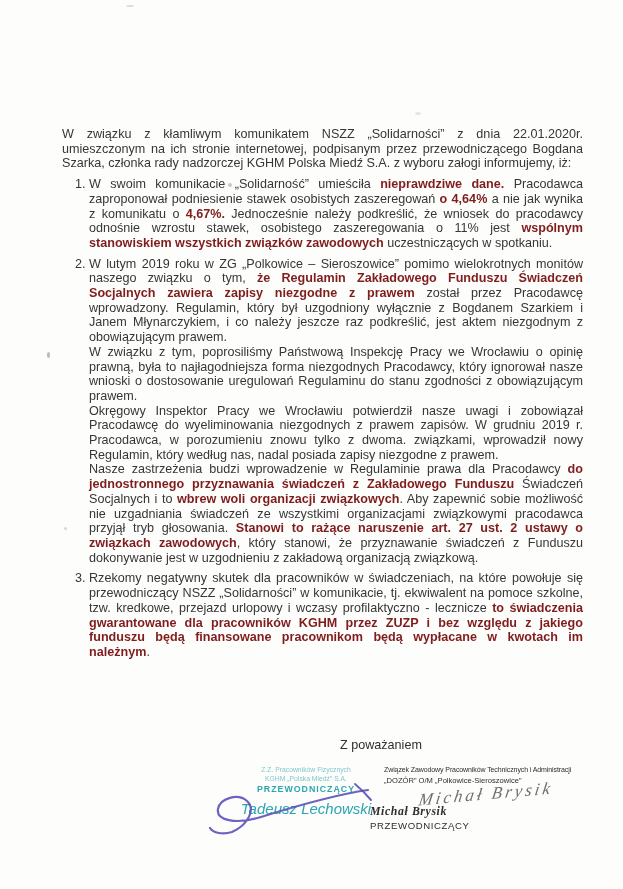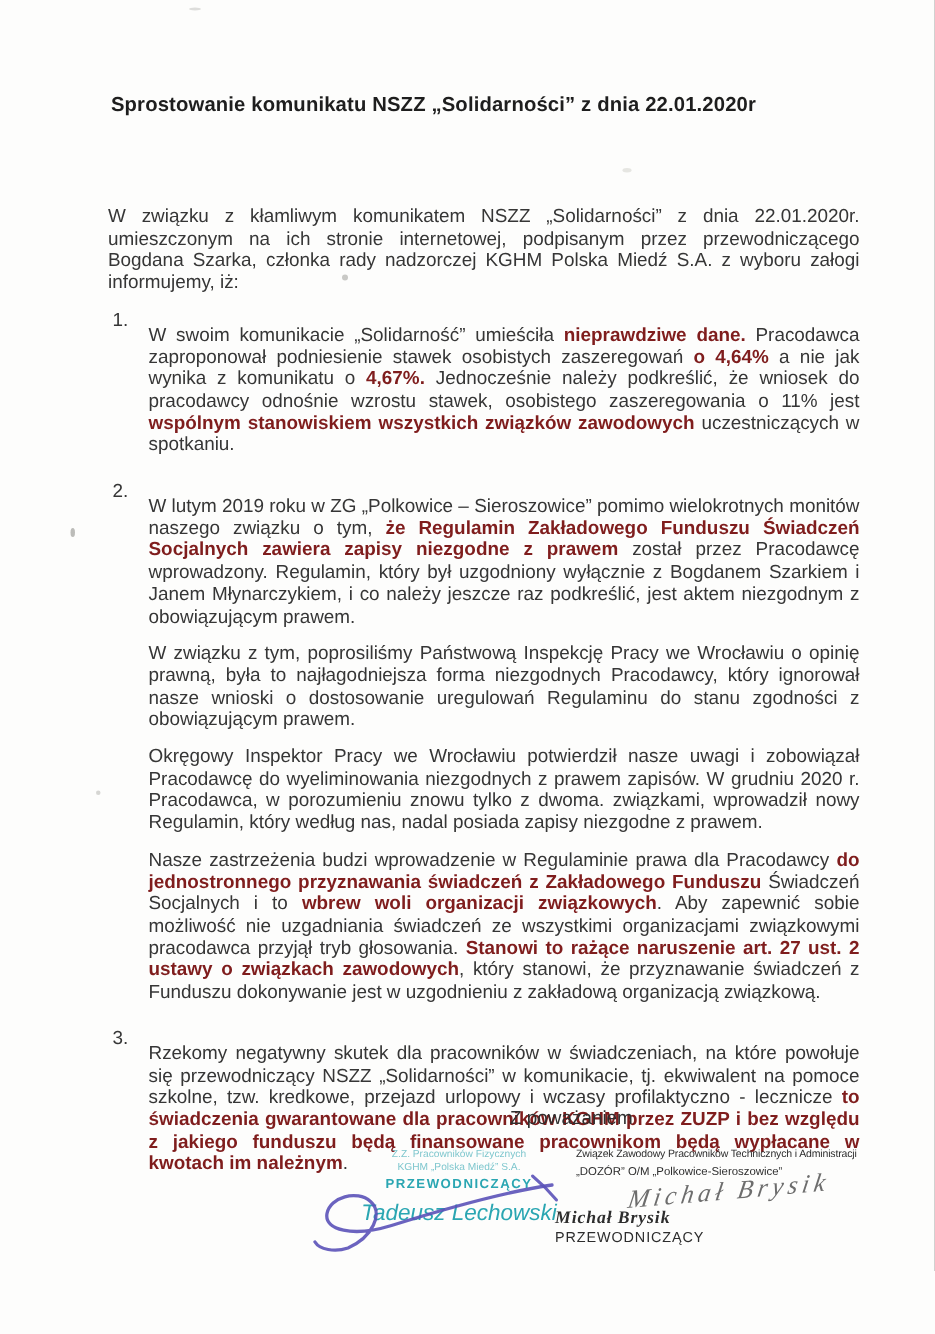--- a/index.html
+++ b/index.html
@@ -9,21 +9,21 @@
     background:#fdfdfc;overflow:hidden;color:#343434;
   }
   .title{
     position:absolute;top:62px;left:0;width:578px;text-align:center;
     font-size:13.5px;font-weight:bold;letter-spacing:.1px;color:#1e1e1e;
   }
   .body-text{
     position:absolute;top:127px;left:62px;width:521px;
     font-size:12.6px;line-height:14.7px;text-align:justify;color:#363636;
   }
-  .para{margin:10px;}
+  .para{margin:0;}
   .doc-item{display:flex;margin-top:6px;}
   .num{flex:0 0 27px;box-sizing:border-box;padding-left:13px;}
   .itext{flex:1;min-width:0;}
   .b{font-weight:bold;color:#7f1d1d;}
   .u{}
   .closing{position:absolute;top:738px;left:340px;font-size:12.6px;color:#2f2f2f;text-align:center;}
   
   .stamp-left{position:absolute;left:240px;top:766px;width:132px;text-align:center;}
   .sl1,.sl2{font-size:6.8px;line-height:8.6px;opacity:.8;filter:blur(.2px);white-space:nowrap;}
   .sl3{font-size:8.8px;font-weight:bold;letter-spacing:1px;margin-top:1px;filter:blur(.25px);white-space:nowrap;}
@@ -43,38 +43,37 @@
     font-weight:bold;font-size:11.8px;letter-spacing:.6px;transform:translateX(-14px);
   }
   .sr-role{font-size:9.6px;letter-spacing:.6px;margin-top:1px;transform:translateX(-14px);}
   .speck{position:absolute;background:#cfcfcc;border-radius:50%;}
 </style>
 </head>
 <body>
 
 <div class="page">
 
-  <div class="title">Sprostowanie komunikatu NSZZ „Solidarności” z dnia 22.01.2020r</div>
 
   <div class="body-text">
     <div class="para intro"><span>W związku z kłamliwym komunikatem NSZZ „Solidarności” z dnia 22.01.2020r. umieszczonym na ich stronie internetowej, podpisanym przez przewodniczącego Bogdana Szarka, członka rady nadzorczej KGHM Polska Miedź S.A. z wyboru załogi informujemy, iż:</span></div>
 
     <div class="doc-item">
       <div class="num">1.</div>
       <div class="itext">
           <div class="para"><span>W swoim komunikacie „Solidarność” umieściła </span><span class="b">nieprawdziwe dane.</span><span> Pracodawca zaproponował podniesienie stawek osobistych zaszeregowań </span><span class="b">o 4,64%</span><span> a nie jak wynika z komunikatu o </span><span class="b">4,67%.</span><span> Jednocześnie należy podkreślić, że wniosek do pracodawcy odnośnie wzrostu stawek, osobistego zaszeregowania o 11% jest </span><span class="b">wspólnym stanowiskiem wszystkich związków zawodowych</span><span> uczestniczących w spotkaniu.</span></div>
         </div>
     </div>
 
     <div class="doc-item">
       <div class="num">2.</div>
       <div class="itext">
           <div class="para"><span>W lutym 2019 roku w ZG „Polkowice – Sieroszowice” pomimo wielokrotnych monitów naszego związku o tym, </span><span class="b">że Regulamin Zakładowego Funduszu Świadczeń Socjalnych zawiera zapisy niezgodne z prawem</span><span> został przez Pracodawcę wprowadzony. Regulamin, który był uzgodniony wyłącznie z Bogdanem Szarkiem i Janem Młynarczykiem, i co należy jeszcze raz podkreślić, jest aktem niezgodnym z obowiązującym prawem.</span></div>
           <div class="para"><span>W związku z tym, poprosiliśmy Państwową Inspekcję Pracy we Wrocławiu o opinię prawną, była to najłagodniejsza forma niezgodnych Pracodawcy, który ignorował nasze wnioski o dostosowanie uregulowań Regulaminu do stanu zgodności z obowiązującym prawem.</span></div>
-          <div class="para"><span>Okręgowy Inspektor Pracy we Wrocławiu potwierdził nasze uwagi i zobowiązał Pracodawcę do wyeliminowania niezgodnych z prawem zapisów. W grudniu 2020 r. Pracodawca, w porozumieniu znowu tylko z dwoma. związkami, wprowadził nowy Regulamin, który według nas, nadal posiada zapisy niezgodne z prawem.</span></div>
+          <div class="para"><span>Okręgowy Inspektor Pracy we Wrocławiu potwierdził nasze uwagi i zobowiązał Pracodawcę do wyeliminowania niezgodnych z prawem zapisów. W grudniu 2019 r. Pracodawca, w porozumieniu znowu tylko z dwoma. związkami, wprowadził nowy Regulamin, który według nas, nadal posiada zapisy niezgodne z prawem.</span></div>
           <div class="para"><span>Nasze zastrzeżenia budzi wprowadzenie w Regulaminie prawa dla Pracodawcy </span><span class="b">do jednostronnego przyznawania świadczeń z Zakładowego Funduszu</span><span> Świadczeń Socjalnych i to </span><span class="b">wbrew woli organizacji związkowych</span><span>. Aby zapewnić sobie możliwość nie uzgadniania świadczeń ze wszystkimi organizacjami związkowymi pracodawca przyjął tryb głosowania. </span><span class="b">Stanowi to rażące naruszenie art. 27 ust. 2 ustawy o związkach zawodowych</span><span>, który stanowi, że przyznawanie świadczeń z Funduszu dokonywanie jest w </span><span class="u">uzgodnieniu</span><span> z zakładową organizacją związkową.</span></div>
         </div>
     </div>
 
     <div class="doc-item">
       <div class="num">3.</div>
       <div class="itext">
           <div class="para"><span>Rzekomy negatywny skutek dla pracowników w świadczeniach, na które powołuje się przewodniczący NSZZ „Solidarności” w komunikacie, tj. ekwiwalent na pomoce szkolne, tzw. kredkowe, przejazd urlopowy i wczasy profilaktyczno - lecznicze </span><span class="b">to świadczenia gwarantowane dla pracowników KGHM przez ZUZP i bez względu z jakiego funduszu będą finansowane pracownikom będą wypłacane w kwotach im należnym</span><span>.</span></div>
         </div>
     </div>

